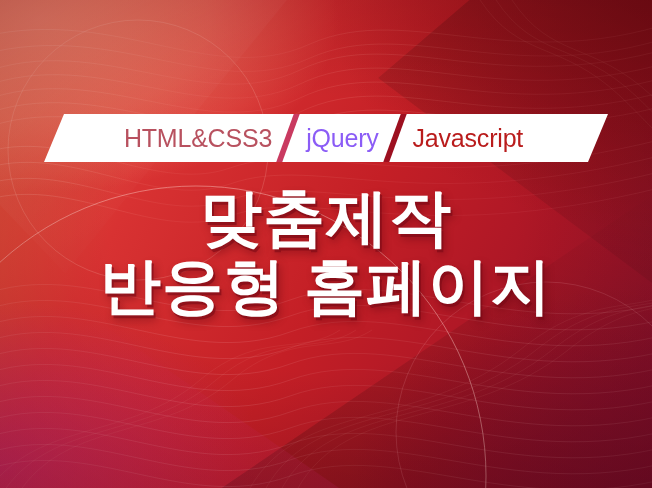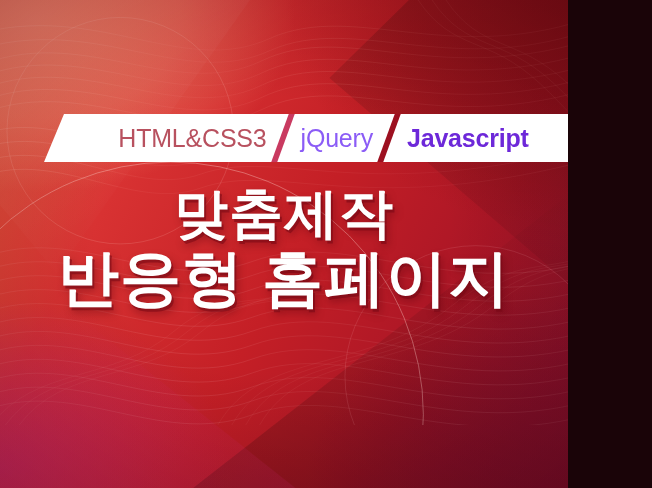--- a/index.html
+++ b/index.html
@@ -2,21 +2,21 @@
 <html><head>
 <meta charset="utf-8">
 <style>
   html, body {
     margin: 0;
     padding: 0;
     background: #1a0408;
   }
   #banner {
     position: relative;
-    width: 568px;
+    width: 652px;
     height: 488px;
     overflow: hidden;
     font-family: "Liberation Sans", sans-serif;
     background: #c62328;
     user-select: none;
   }
 
   
   .bg-layer {
     position: absolute;
@@ -72,21 +72,21 @@
   .stack-item {
     font-size: 25px;
     font-weight: 400;
     letter-spacing: -0.2px;
     white-space: nowrap;
     line-height: 1;
     padding: 0 2px;
   }
   #stack-html   { color: #b8515f; margin-left: 14px; }
   #stack-jquery { color: #8b5cf6; }
-  #stack-js     { color: #6d28d9; font-weight: 700; margin-right: 23px; }
+  #stack-js     { color: #b91c1c; font-weight: 400; margin-right: 23px; }
   .stack-sep {
     width: 30px;
     height: 48px;
     flex: 0 0 auto;
     position: relative;
   }
   .stack-sep::before {
     content: "";
     position: absolute;
     left: 11px;
@@ -112,21 +112,21 @@
     color: #ffffff;
     font-weight: 700;
     line-height: 1.02;
     letter-spacing: 1px;
     text-shadow:
       2px 3px 0 rgba(118,8,20,0.55),
       3px 5px 9px rgba(90,4,14,0.45);
     white-space: nowrap;
   }
   #headline-line-1 {
-    font-size: 54px;
+    font-size: 62px;
     margin-bottom: 6px;
   }
   #headline-line-2 {
     font-size: 61px;
   }
 </style>
 </head>
 <body>
 
 <div id="banner">

